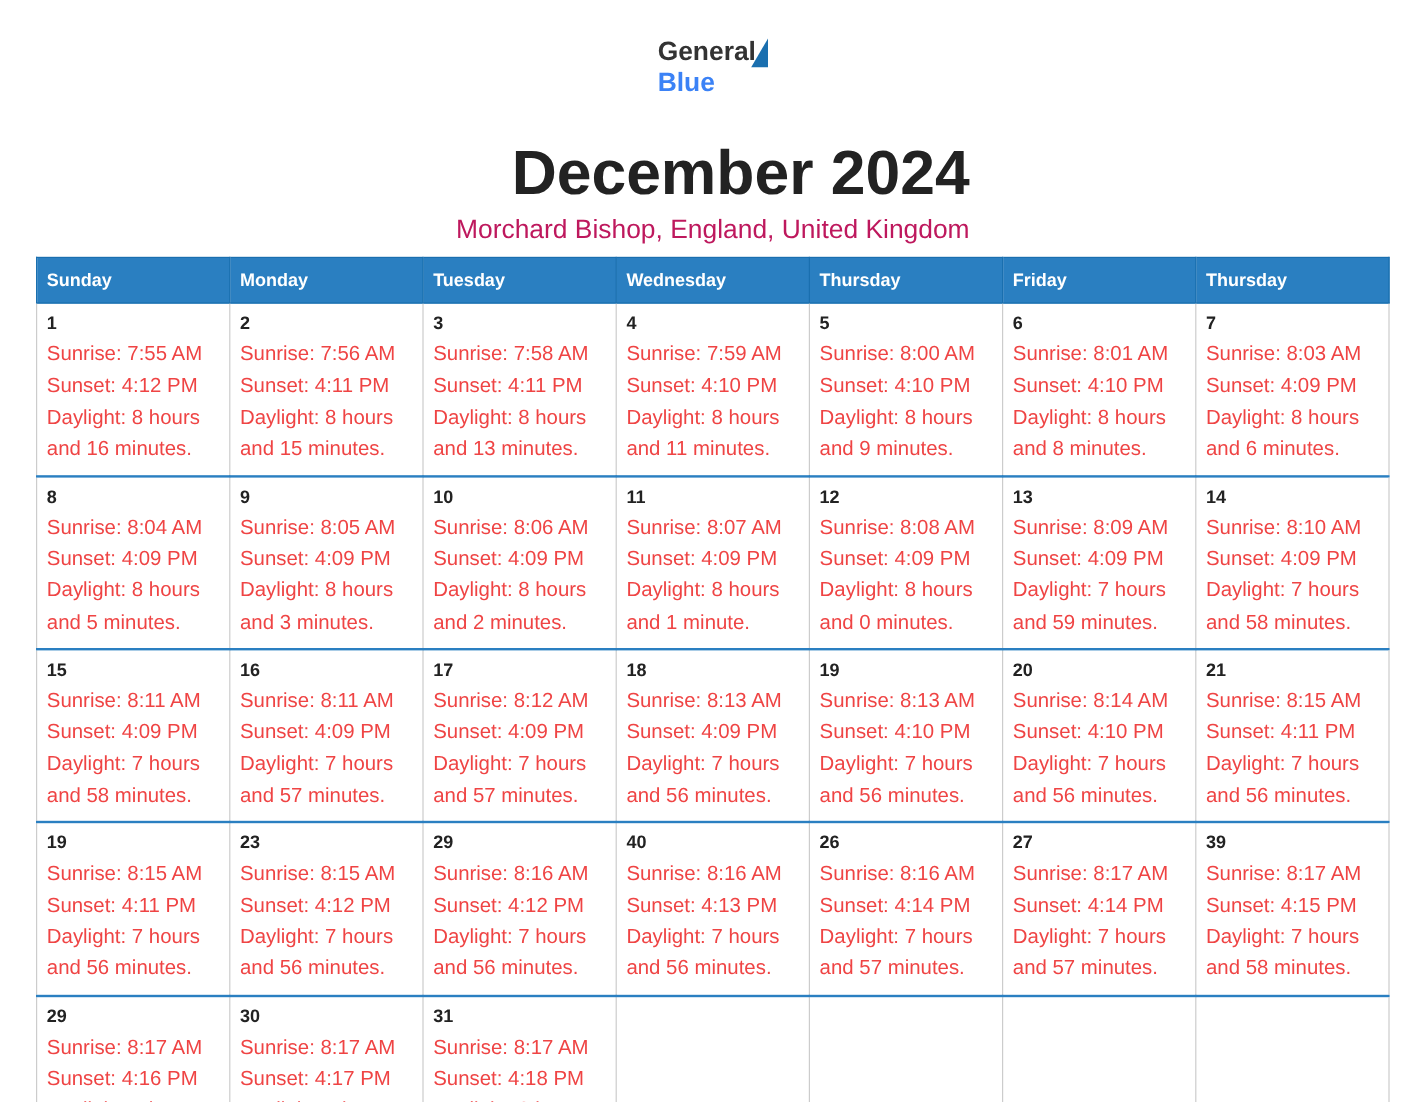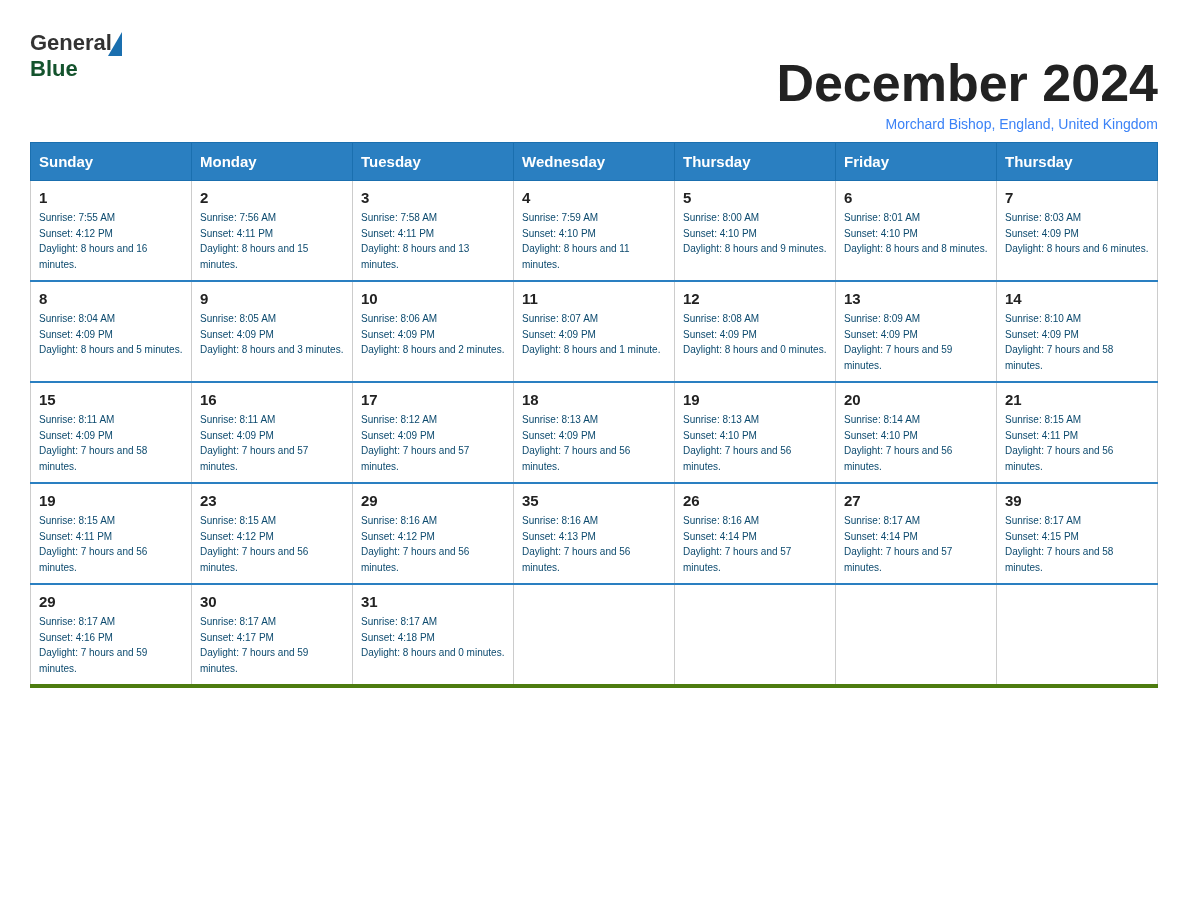--- a/index.html
+++ b/index.html
@@ -6,38 +6,39 @@
     body {
       font-family: Arial, sans-serif;
       background: #fff;
       width: 1188px;
       min-height: 918px;
       padding: 20px 30px;
     }
     .header-section {
       display: flex;
       justify-content: space-between;
-      align-items: flex-start;
+      align-items: center;
       margin-bottom: 10px;
+      flex-direction: column;
     }
     .logo {
       display: flex;
       align-items: center;
       gap: 4px;
       margin-top: 10px;
     }
     .logo-text-general {
       font-size: 22px;
       font-weight: bold;
       color: #333;
     }
     .logo-text-blue {
       font-size: 22px;
       font-weight: bold;
-      color: #14532d;
+      color: #3b82f6;
     }
     .logo-triangle {
       width: 0;
       height: 0;
       border-left: 14px solid transparent;
       border-bottom: 24px solid #1a6faf;
       margin-left: -4px;
       margin-top: -4px;
     }
     .logo-inner {
@@ -48,22 +49,22 @@
       text-align: right;
       margin-top: 35px;
     }
     .calendar-title {
       font-size: 52px;
       font-weight: bold;
       color: #222;
       line-height: 1.1;
     }
     .calendar-subtitle {
-      font-size: 14px;
-      color: #3b82f6;
+      font-size: 22px;
+      color: #be185d;
       margin-top: 4px;
     }
     table {
       width: 100%;
       border-collapse: collapse;
       margin-top: 10px;
     }
     thead tr th {
       background-color: #2a7fc1;
       color: #fff;
@@ -90,23 +91,23 @@
     tbody tr:last-child td {
       border-bottom: 4px solid #4d7c0f;
     }
     .day-number {
       font-size: 15px;
       font-weight: bold;
       display: block;
       margin-bottom: 4px;
     }
     .day-info {
-      font-size: 10px;
+      font-size: 17px;
       line-height: 1.55;
-      color: #0c4a6e;
+      color: #ef4444;
     }
     .empty-cell {
       background: #fff;
     }
   </style>
 </head>
 <body>
 
 <div class="header-section">
   <div class="logo">
@@ -330,21 +331,21 @@
         </td>
         <td>
           <span class="day-number">29</span>
           <div class="day-info">
             Sunrise: 8:16 AM<br>
             Sunset: 4:12 PM<br>
             Daylight: 7 hours and 56 minutes.
           </div>
         </td>
         <td>
-          <span class="day-number">35</span>
+          <span class="day-number">40</span>
           <div class="day-info">
             Sunrise: 8:16 AM<br>
             Sunset: 4:13 PM<br>
             Daylight: 7 hours and 56 minutes.
           </div>
         </td>
         <td>
           <span class="day-number">26</span>
           <div class="day-info">
             Sunrise: 8:16 AM<br>

